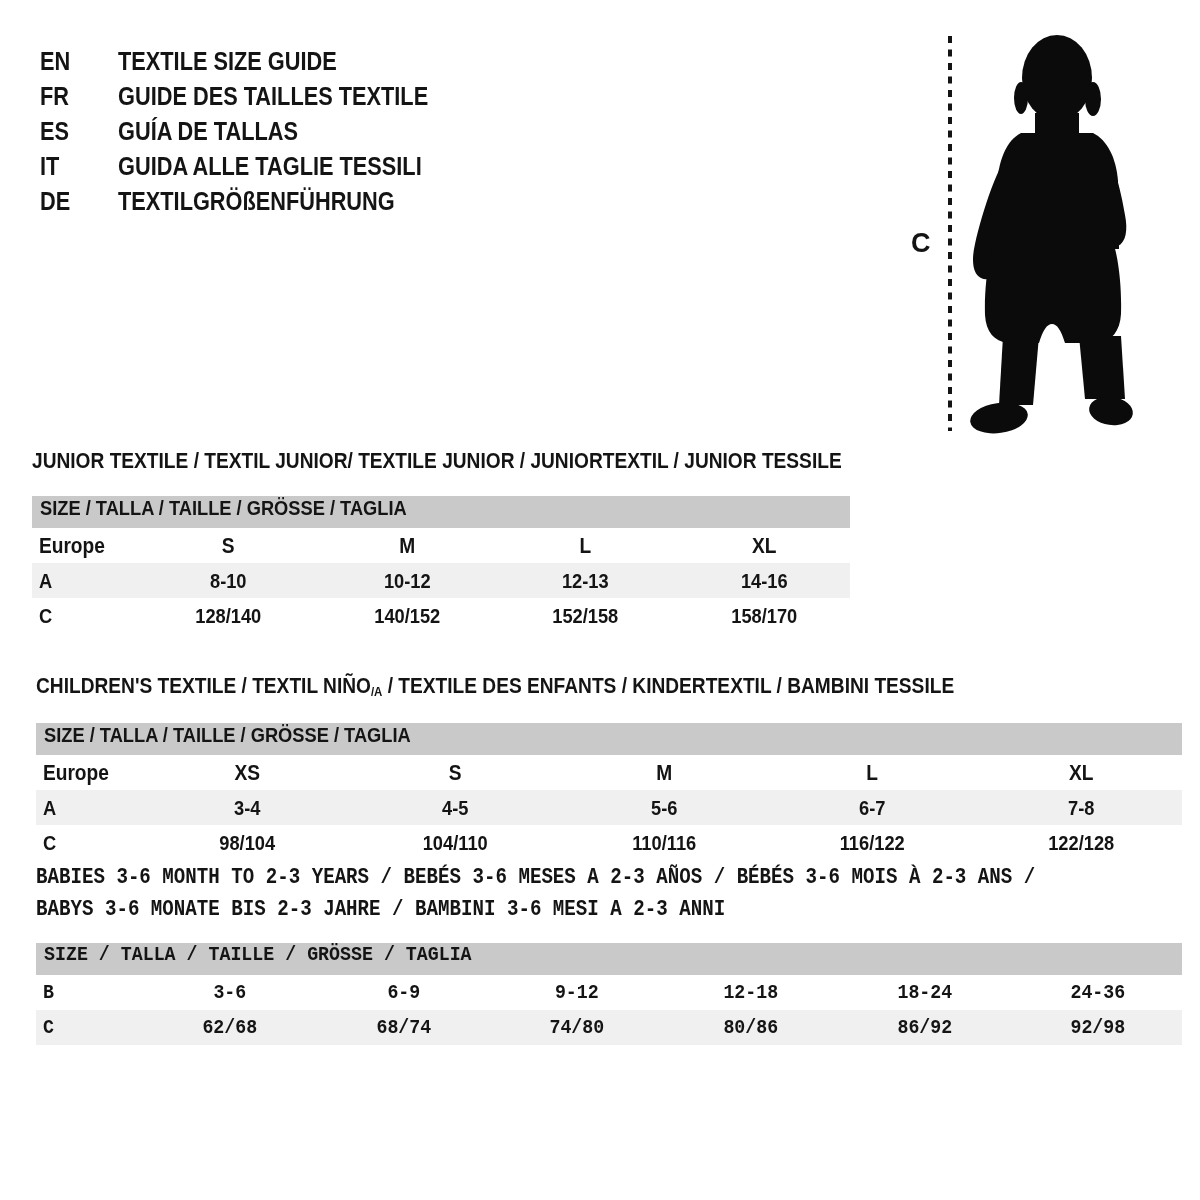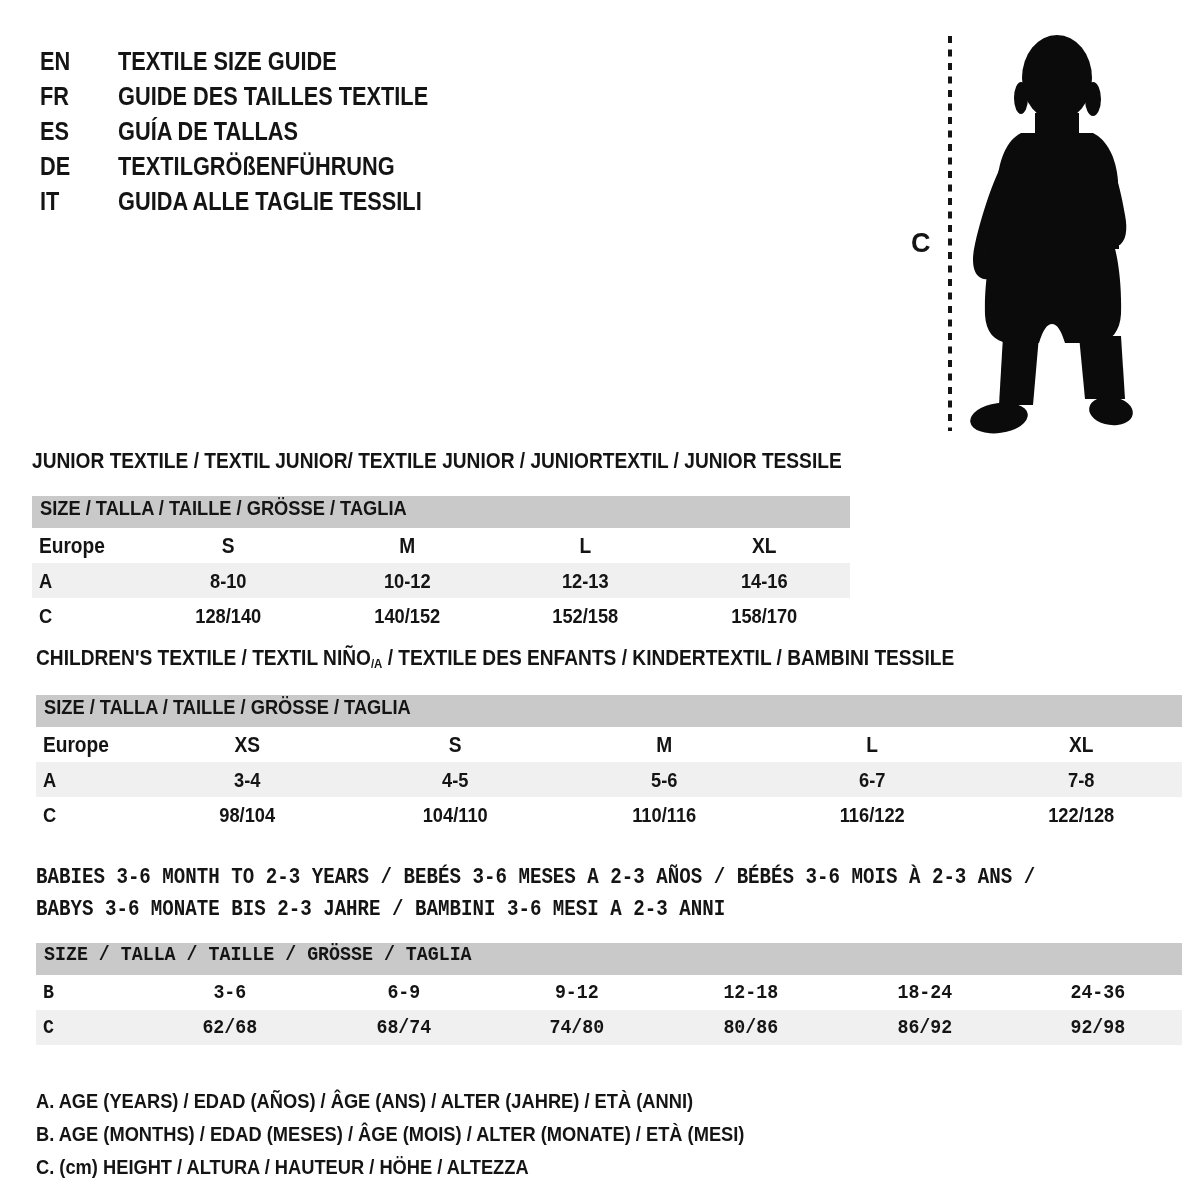--- a/index.html
+++ b/index.html
@@ -20,21 +20,21 @@
   .lang-label { display:inline-block; white-space:nowrap; }
 
   
   .figure { position:absolute; left:905px; top:10px; width:295px; height:415px; }
   .c-label { position:absolute; left:6px; top:202px; font-size:27px; }
   .baby-svg { position:absolute; left:30px; top:5px; width:205px; height:405px; }
 
   
   .sec { position:absolute; }
   #sec-junior   { left:32px; top:433px; width:818px; }
-  #sec-children { left:36px; top:630px; width:1146px; }
+  #sec-children { left:36px; top:658px; width:1146px; }
   #sec-babies   { left:36px; top:846px; width:1146px;font-family:Liberation Mono, monospace; }
   .sec-title { font-size:22px; line-height:24px; margin:0; white-space:nowrap; }
   #sec-junior .sec-title   { margin-bottom:23px; }
   #sec-children .sec-title { margin-bottom:22px; }
   .babies-title-group { margin-bottom:17px; }
   .babies-title-group .sec-title { line-height:32px; margin-bottom:0; }
   .title-sub { font-size:0.6em; position:relative; top:3px; }
 
   .thead { height:32px; background:#c9c9c9; display:flex; align-items:flex-start; padding:0 8px; }
   .thead-text { display:inline-block; font-size:21px; white-space:nowrap; }
@@ -63,26 +63,26 @@
     </div>
     <div class="lang-row">
       <span class="lang-code sxL">FR</span>
       <span class="lang-label sxL">GUIDE DES TAILLES TEXTILE</span>
     </div>
     <div class="lang-row">
       <span class="lang-code sxL">ES</span>
       <span class="lang-label sxL">GUÍA DE TALLAS</span>
     </div>
     <div class="lang-row">
+      <span class="lang-code sxL">IT</span>
+      <span class="lang-label sxL">GUIDA ALLE TAGLIE TESSILI</span>
+    </div>
+    <div class="lang-row">
       <span class="lang-code sxL">DE</span>
       <span class="lang-label sxL">TEXTILGRÖßENFÜHRUNG</span>
-    </div>
-    <div class="lang-row">
-      <span class="lang-code sxL">IT</span>
-      <span class="lang-label sxL">GUIDA ALLE TAGLIE TESSILI</span>
     </div>
   </div>
 
   <div class="figure">
     <span class="c-label">C</span>
     <svg class="baby-svg" viewBox="0 0 205 405" aria-hidden="true">
       <line x1="15" y1="5" x2="15" y2="400" stroke="#141414" stroke-width="4" stroke-dasharray="7 6.5"></line>
       <g fill="#0b0b0b">
         <ellipse cx="122" cy="47" rx="35" ry="43"></ellipse>
         <ellipse cx="86" cy="67" rx="7" ry="16"></ellipse>
@@ -186,19 +186,14 @@
         <span class="cell sxC">62/68</span>
         <span class="cell sxC">68/74</span>
         <span class="cell sxC">74/80</span>
         <span class="cell sxC">80/86</span>
         <span class="cell sxC">86/92</span>
         <span class="cell sxC">92/98</span>
       </div>
     </div>
   </section>
 
-  <div class="legend">
-    <div class="legend-line sxL">A. AGE (YEARS) / EDAD (AÑOS) / ÂGE (ANS) / ALTER (JAHRE) / ETÀ (ANNI)</div>
-    <div class="legend-line sxL">B. AGE (MONTHS) / EDAD (MESES) / ÂGE (MOIS) / ALTER (MONATE) / ETÀ (MESI)</div>
-    <div class="legend-line sxL">C. (cm) HEIGHT / ALTURA / HAUTEUR / HÖHE / ALTEZZA</div>
-  </div>
 
 </div>
 
 </body></html>

